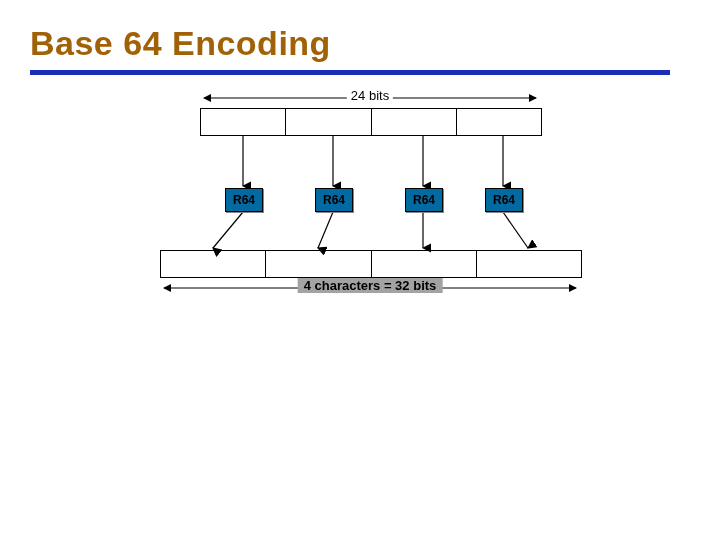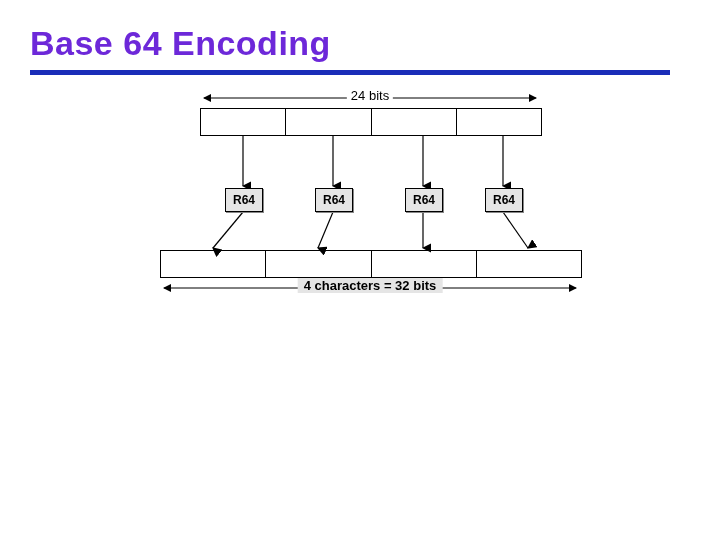--- a/index.html
+++ b/index.html
@@ -10,21 +10,21 @@
     font-family: Arial, Helvetica, sans-serif;
     background: #fff;
     position: relative;
   }
   .title {
     position: absolute;
     left: 30px;
     top: 24px;
     font-size: 34px;
     font-weight: 900;
-    color: #6d28d9;
+    color: #a16207;
     letter-spacing: 0.5px;
   }
   .underline {
     position: absolute;
     left: 30px;
     top: 70px;
     width: 640px;
     height: 5px;
     background: #1a2db8;
   }
@@ -70,21 +70,21 @@
     border-right: 1px solid #000;
   }
   .row-top .cell:last-child { border-right: none; }
   
   .enc {
     position: absolute;
     top: 98px;
     width: 36px;
     height: 22px;
     border: 1px solid #000;
-    background: #e5e5e5;
+    background: #0369a1;
     font-size: 12px;
     font-weight: bold;
     text-align: center;
     line-height: 22px;
     box-shadow: 1px 1px 0 #888;
   }
   
   .row-bot {
     position: absolute;
     left: 10px;
@@ -105,21 +105,21 @@
     left: 10px;
     top: 190px;
     width: 420px;
     height: 16px;
   }
   .dim-bot .lbl {
     position: absolute;
     left: 50%;
     top: -2px;
     transform: translateX(-50%);
-    background: #e5e5e5;
+    background: #a3a3a3;
     padding: 0 6px;
     font-size: 13px;
     font-weight: bold;
     color: #000;
     white-space: nowrap;
   }
   svg.dim-line {
     position: absolute;
     left: 0;
     top: 0;

